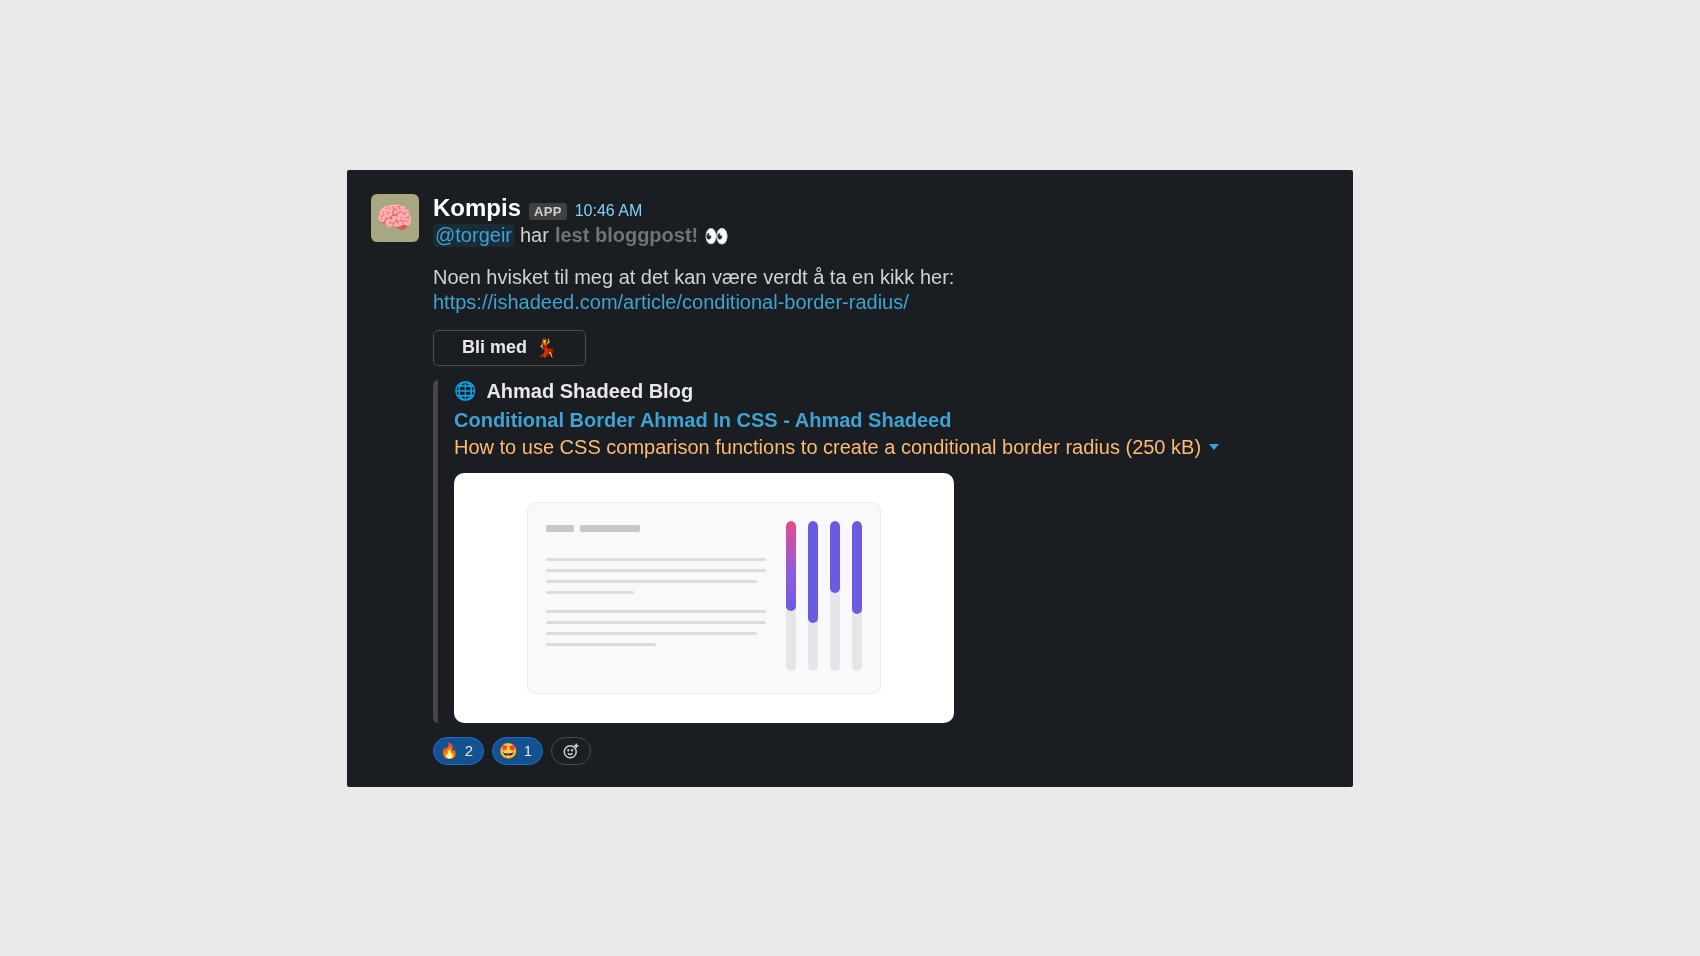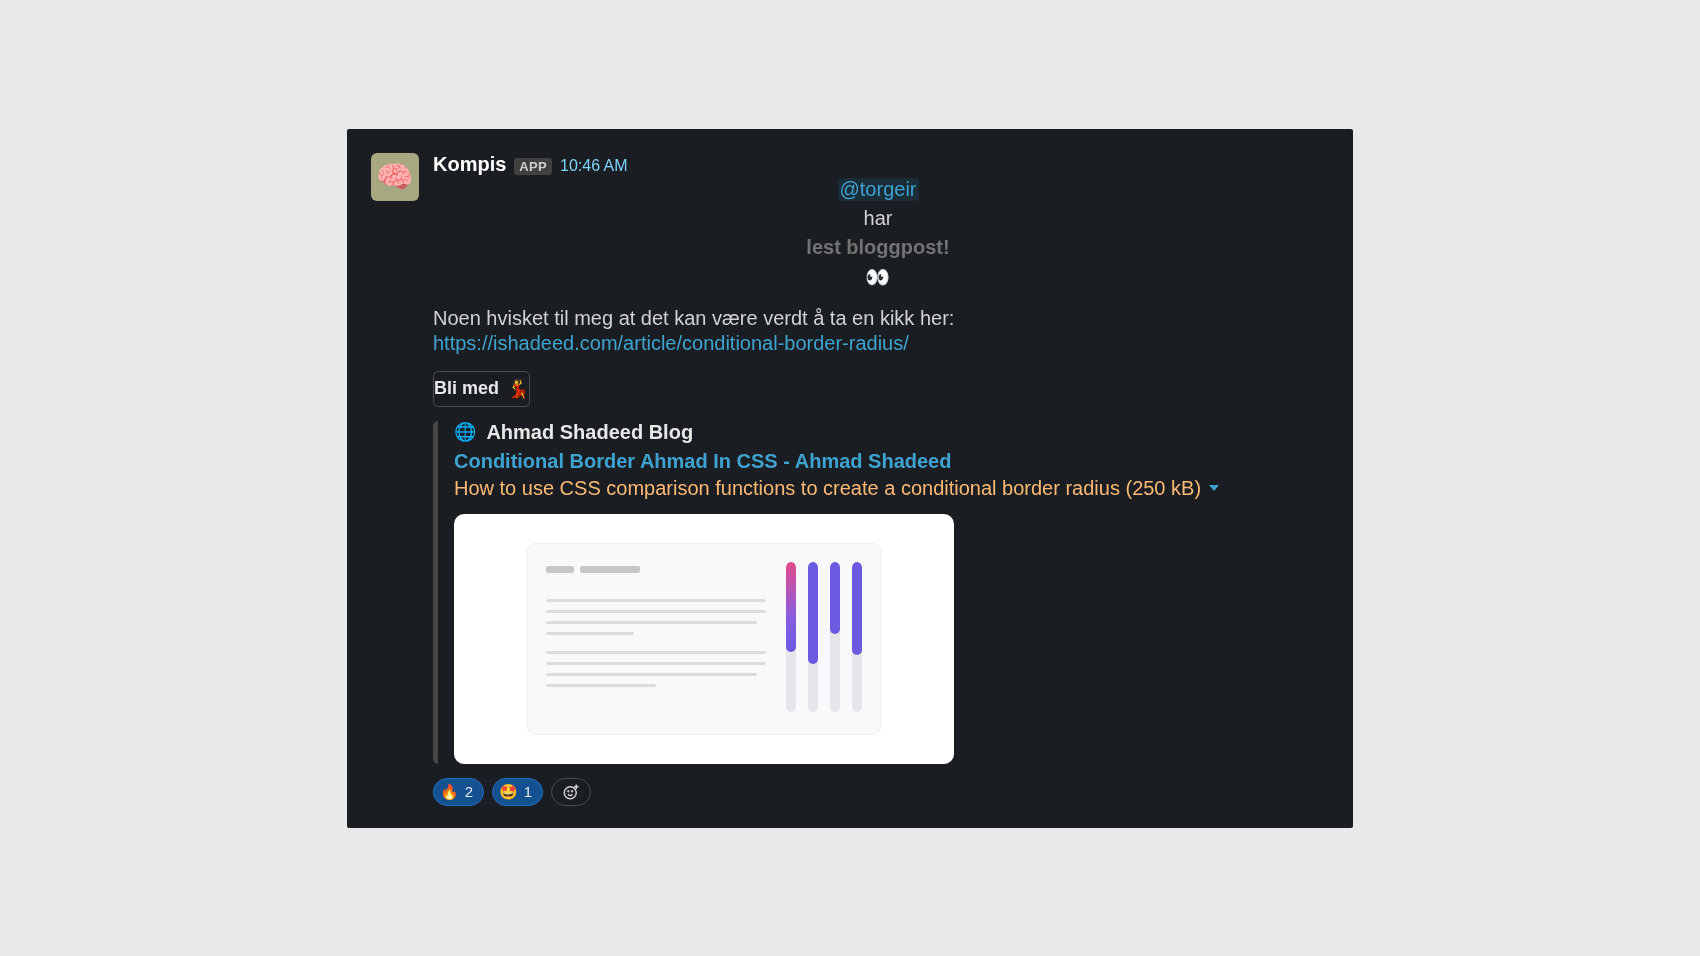--- a/index.html
+++ b/index.html
@@ -24,37 +24,37 @@
   .avatar {
     width: 48px; height: 48px;
     border-radius: 6px;
     background: #a7a781;
     display: flex; align-items: center; justify-content: center;
     flex-shrink: 0;
     font-size: 30px;
   }
   .content { flex: 1; min-width: 0; color: #d1d2d3; }
   .header-row { display: flex; align-items: baseline; gap: 8px; flex-wrap: wrap; }
-  .author { color: #ffffff; font-weight: 800; font-size: 20px; }
+  .author { color: #ffffff; font-weight: 800; font-size: 24px; }
   .app-badge {
     background: #404040; color: #cfcfcf;
     font-size: 13px; font-weight: 600;
     padding: 1px 5px; border-radius: 3px;
     letter-spacing: 0.3px;
   }
   .timestamp { color: #7dd3fc; font-size: 16px; }
-  .subject-line { font-size: 20px; margin-top: 2px; display: flex; align-items: center; flex-wrap: wrap; gap: 6px; flex-direction: column;}
+  .subject-line { font-size: 20px; margin-top: 2px; display: flex; align-items: center; flex-wrap: wrap; gap: 6px;}
   .mention { color: #3fa3d1; background: rgba(29,155,209,0.12); padding: 0 2px; border-radius: 3px; }
   .bold { color: #737373; font-weight: 700; }
   .body-line { font-size: 20px; color: #d1d2d3; margin-top: 18px; }
   .link { color: #3fa3d1; }
   .action-button {
     display: inline-flex; align-items: center; gap: 8px;
     border: 1px solid #4b4b4b; border-radius: 5px;
-    padding: 6px 0; margin-top: 16px;
+    padding: 6px 28px; margin-top: 16px;
     color: #e8e8e8; font-size: 18px; font-weight: 600;
     background: transparent; cursor: pointer;
   }
   .unfurl {
     margin-top: 14px;
     border-left: 5px solid #474747;
     padding-left: 16px;
     border-radius: 5px;
   }
   .unfurl-source { display: flex; align-items: center; gap: 10px; font-size: 20px; font-weight: 700; color: #e8e8e8; }

